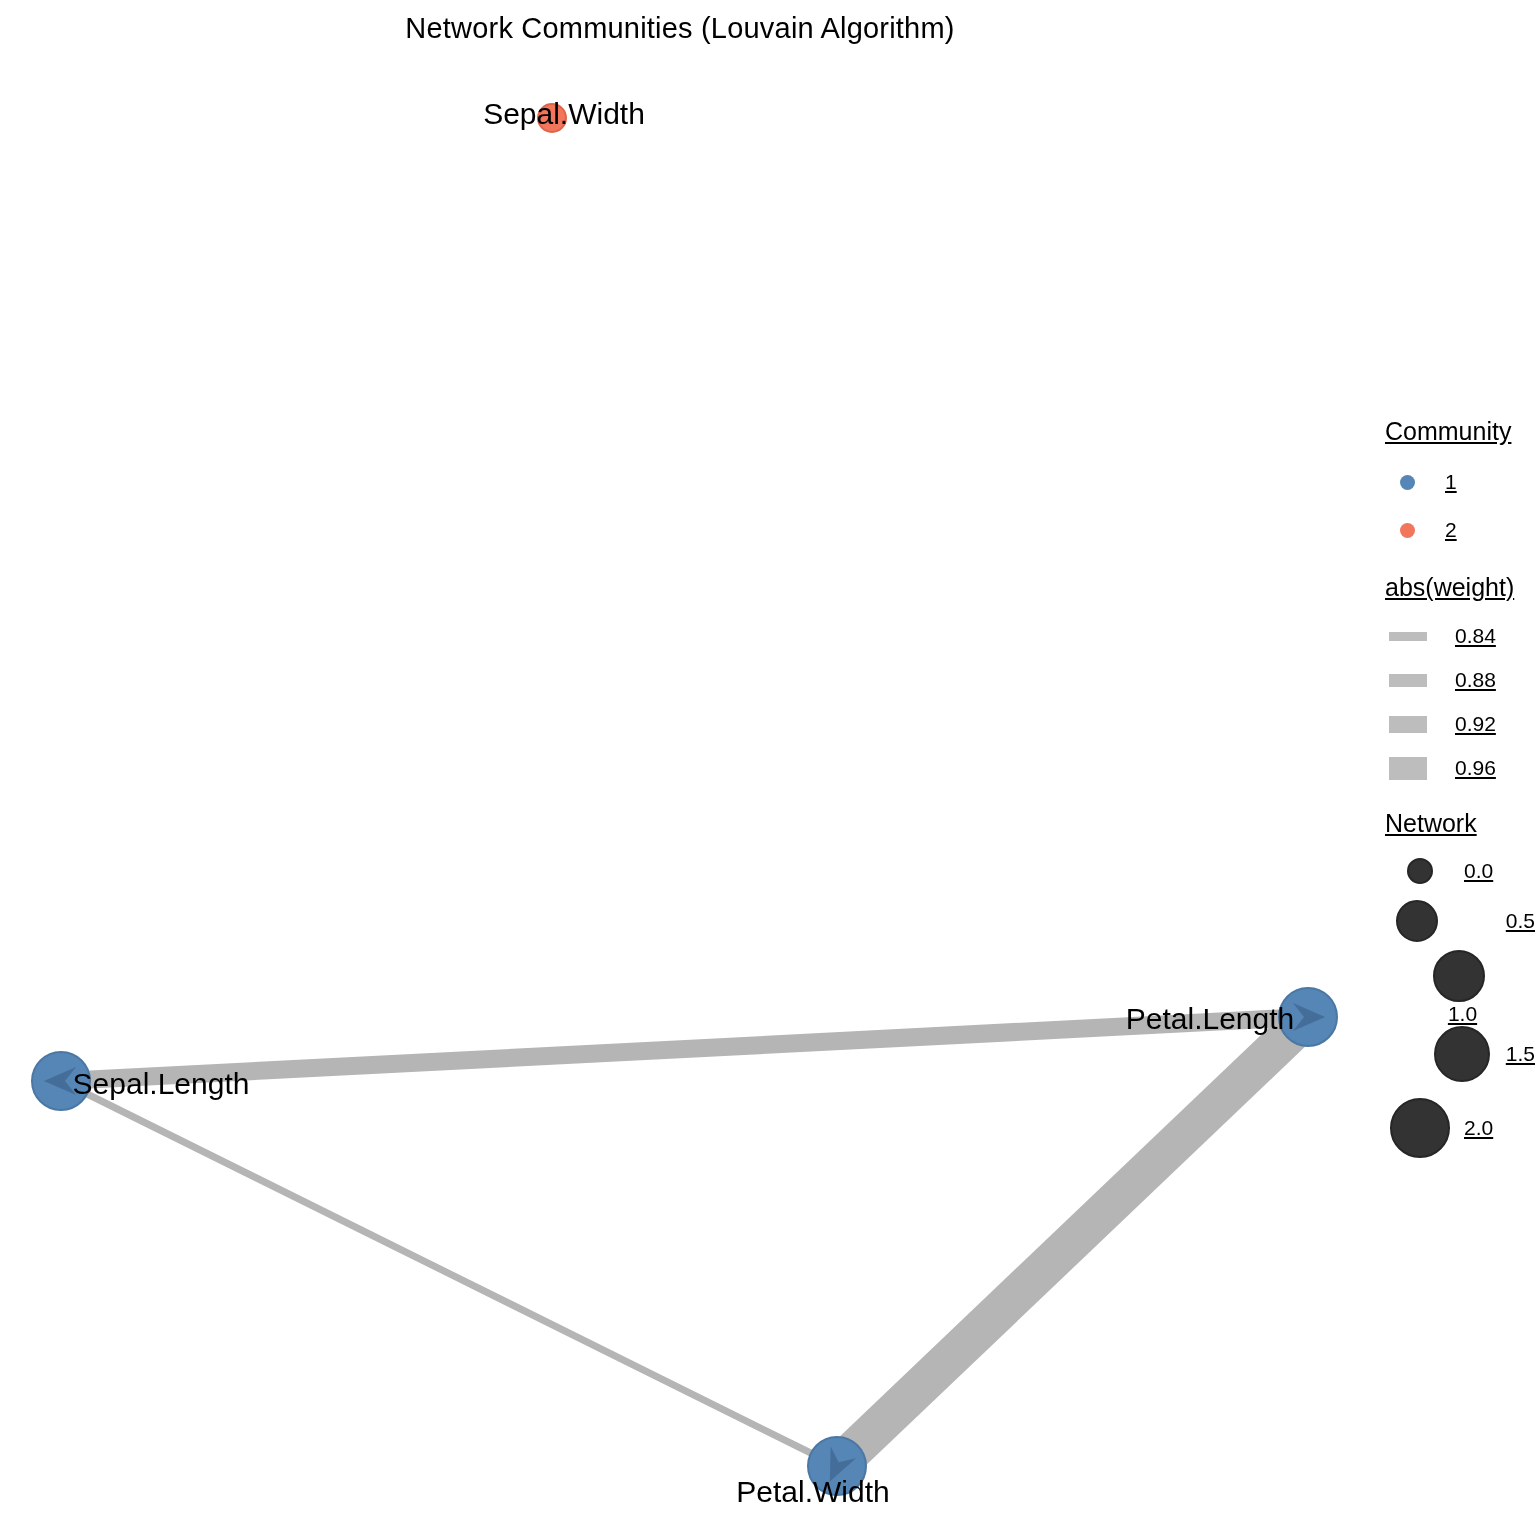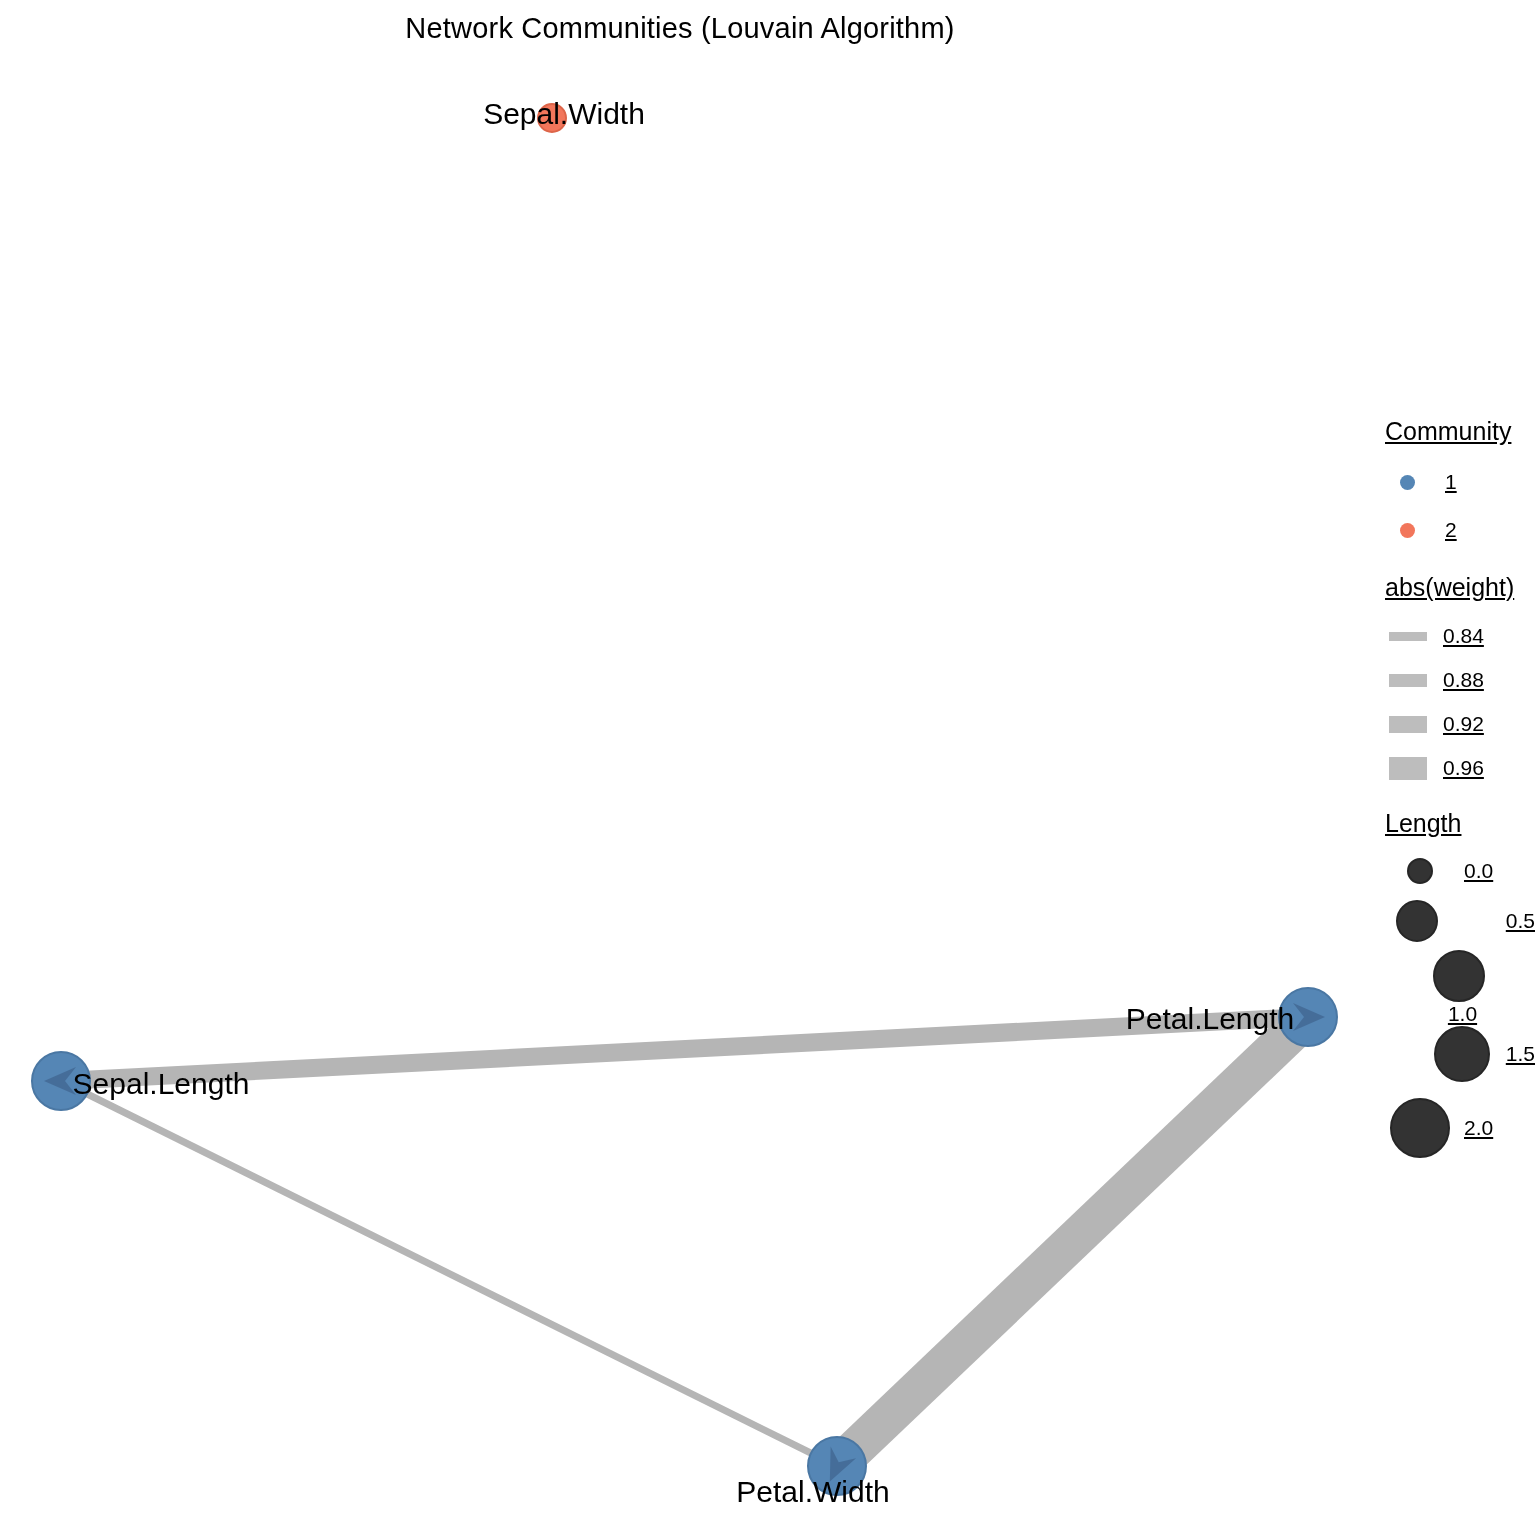--- a/index.html
+++ b/index.html
@@ -32,21 +32,21 @@
   .legend-row .item-label{font-size:21px;color:#000;}
   
   .community-row{height:48px;}
   .community-row .key{width:48px;display:flex;justify-content:center;}
   .community-row .dot{width:15px;height:15px;border-radius:50%;}
   .community-row .item-label{margin-left:14px;}
   
   .weight-row{height:44px;}
   .weight-row .key{width:58px;display:flex;align-items:center;}
   .weight-row .bar{width:38px;margin-left:6px;background:#bdbdbd;}
-  .weight-row .item-label{margin-left:2px;}
+  .weight-row .item-label{margin-left:14px;}
   
   .degree-row .key{width:74px;display:flex;justify-content:center;align-items:center;}
   .degree-row .disc{border-radius:50%;background:#333333;border:2px solid #262626;box-sizing:border-box;}
   .degree-row .item-label{margin-left:7px;}
 </style>
 </head>
 <body>
 
 <div id="canvas">
 
@@ -116,21 +116,21 @@
           <div class="legend-row weight-row">
             <div class="key">
               <div class="bar" style="height: 23px;"></div>
             </div>
             <div class="item-label">0.96</div>
           </div>
         </div>
     </div>
 
     <div class="legend-section">
-      <div class="legend-title">Length</div>
+      <div class="legend-title">Network</div>
       <div id="legend-degree-items">
           <div class="legend-row degree-row" style="height: 42px;">
             <div class="key">
               <div class="disc" style="width: 26px; height: 26px;"></div>
             </div>
             <div class="item-label">0.0</div>
           </div>
           <div class="legend-row degree-row" style="height: 58px; gap: 47px;">
             <div class="key">
               <div class="disc" style="width: 42px; height: 42px;"></div>

